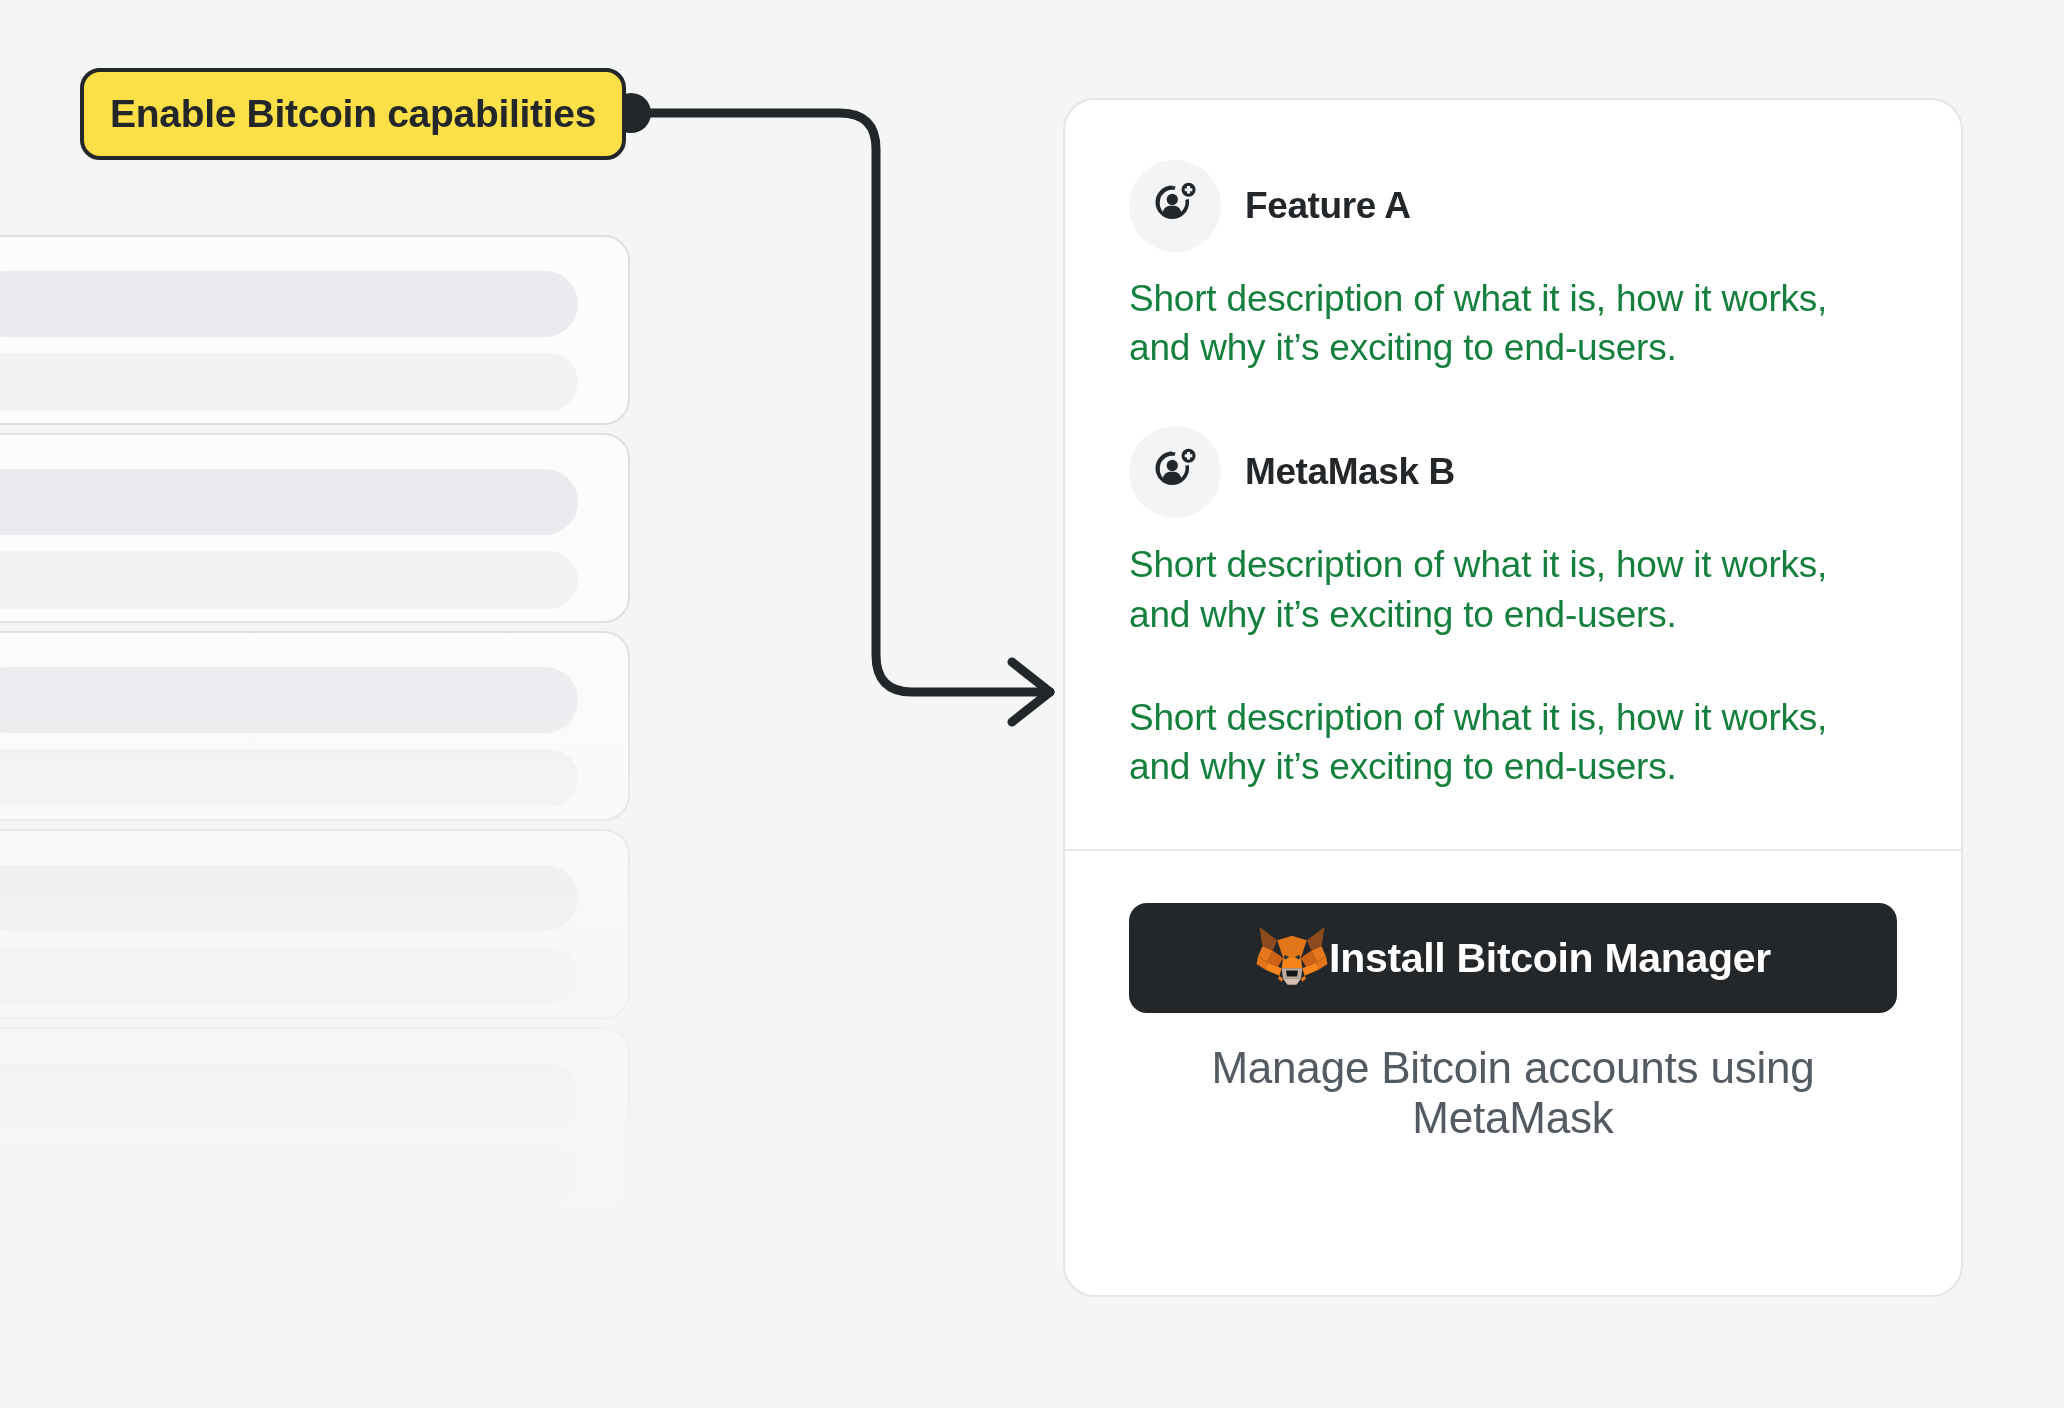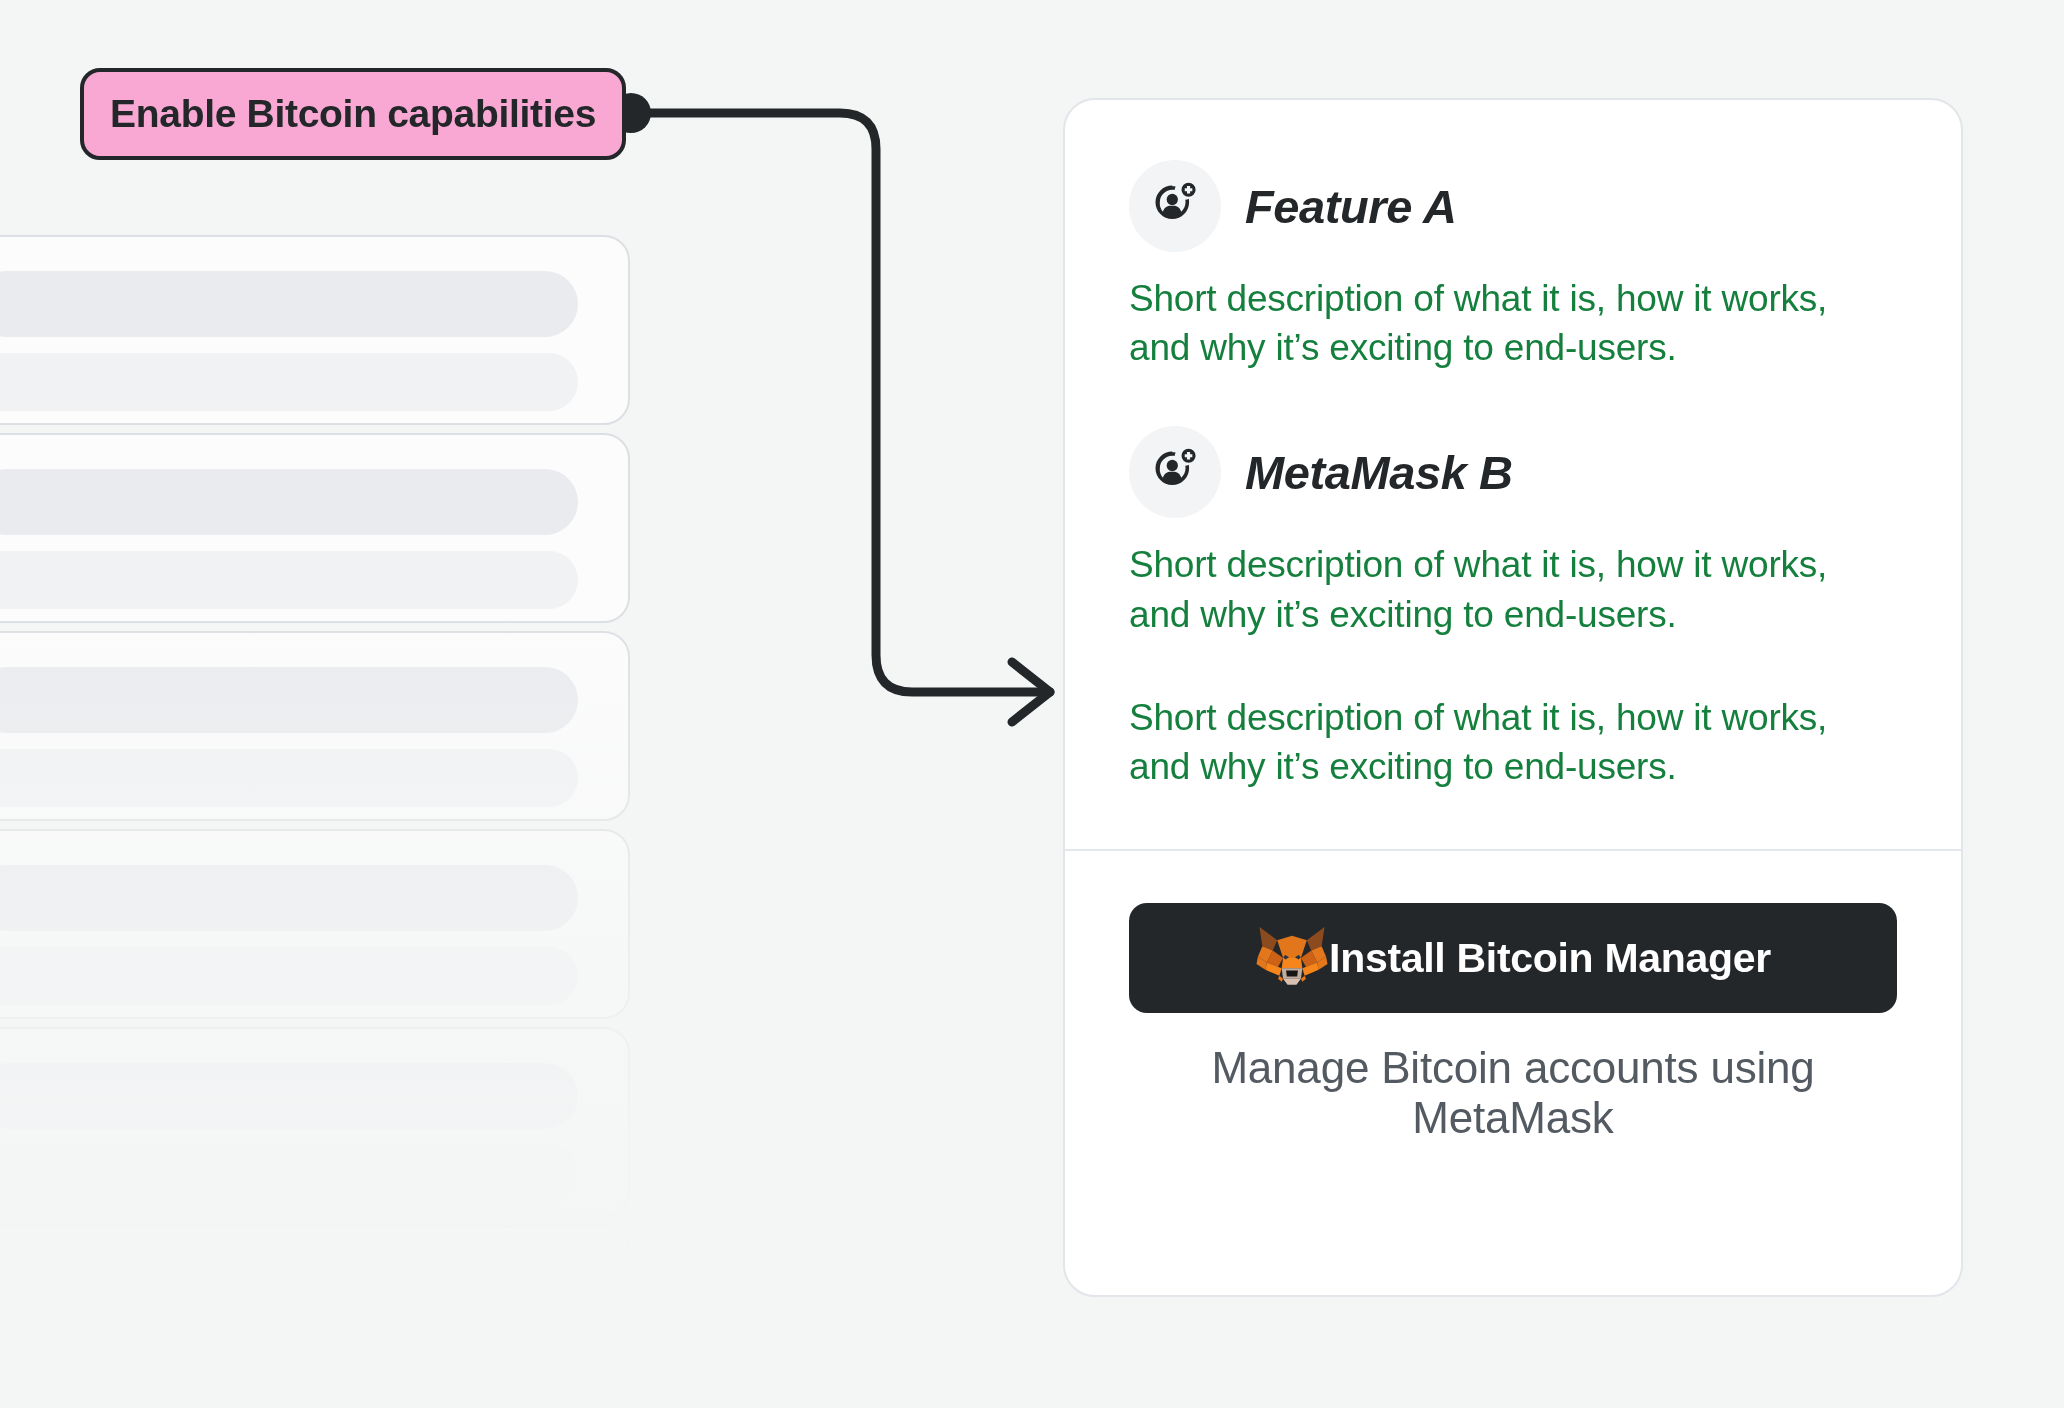--- a/index.html
+++ b/index.html
@@ -76,21 +76,21 @@
   
   #callout-pill {
     position: absolute;
     left: 80px;
     top: 68px;
     height: 92px;
     box-sizing: border-box;
     padding: 0 26px;
     display: flex;
     align-items: center;
-    background: #f9a8d4;
+    background: #fde047;
     border: 4px solid #24272A;
     border-radius: 20px;
     color: #24272A;
     font-size: 39px;
     font-weight: 700;
     letter-spacing: -0.3px;
     white-space: nowrap;
   }
 
   
@@ -142,25 +142,24 @@
     align-items: center;
     justify-content: center;
     flex: 0 0 auto;
   }
   .feature-icon svg {
     width: 52px;
     height: 52px;
     display: block;
   }
   .feature-title {
-    font-size: 47px;
+    font-size: 37px;
     font-weight: 700;
     color: #24272A;
     letter-spacing: -0.4px;
-    font-style: italic;
   }
   .feature-desc {
     font-size: 37px;
     line-height: 1.33;
     color: #15803d;
     letter-spacing: -0.2px;
     max-width: 800px;
   }
 
   #card-divider {

